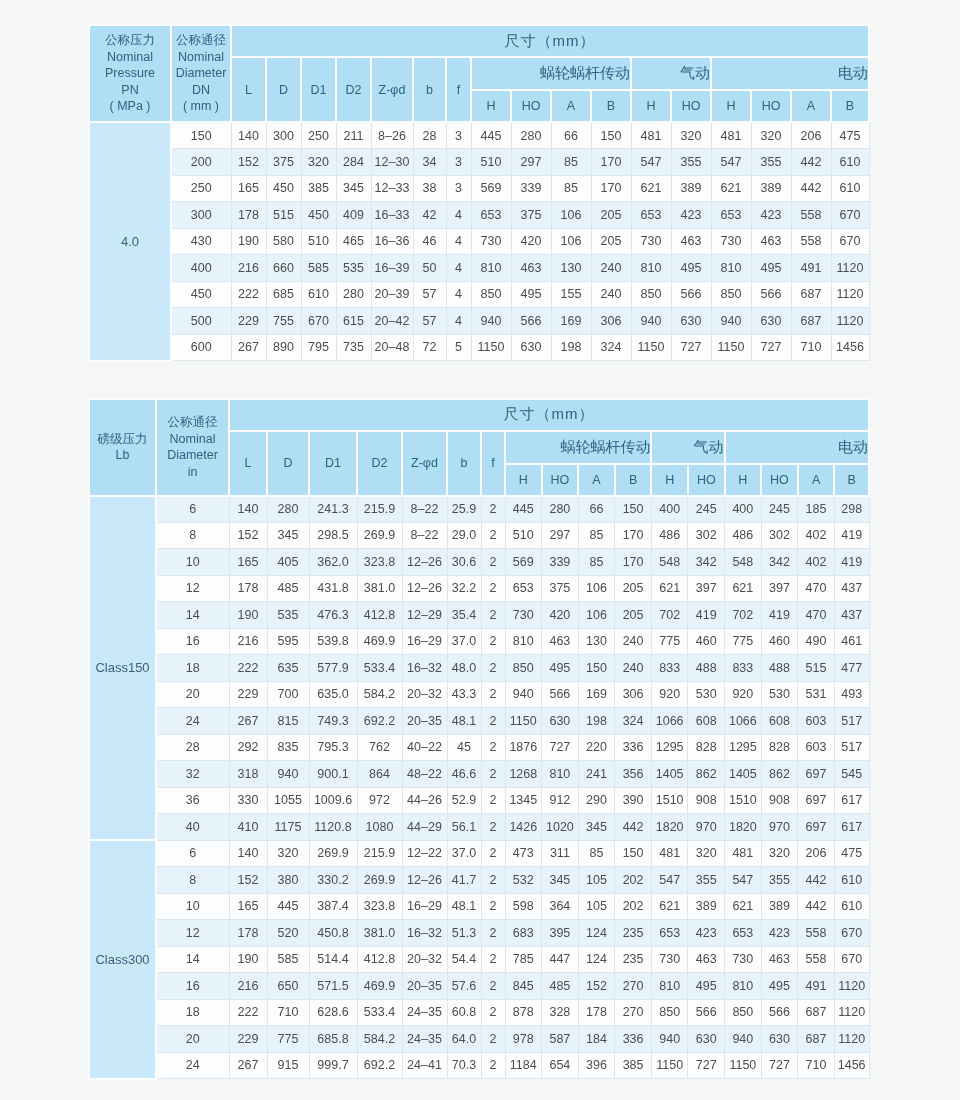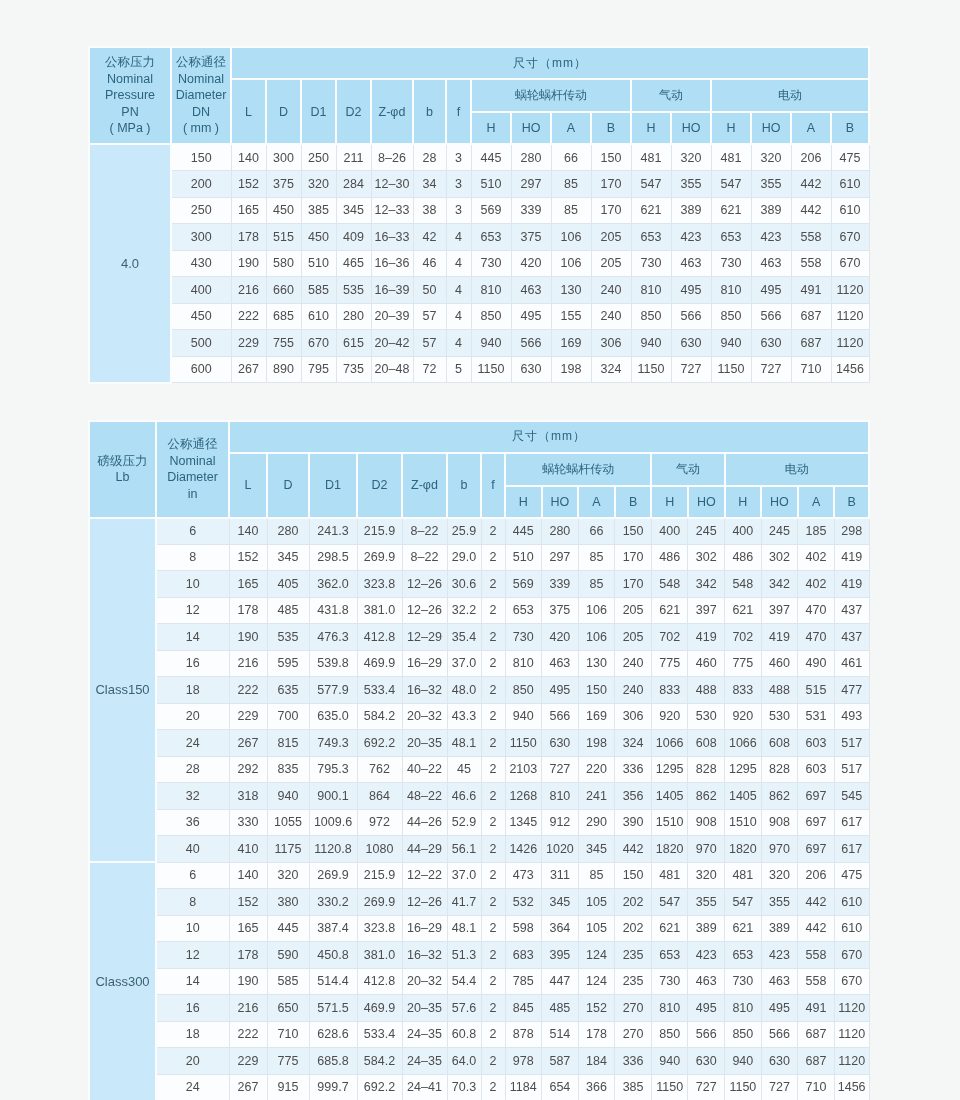--- a/index.html
+++ b/index.html
@@ -3,36 +3,36 @@
 <meta charset="utf-8">
 <style>
   * { box-sizing: border-box; }
   html, body { margin: 0; padding: 0; }
   body {
     width: 960px; height: 1100px;
     background: #f5f6f6;
     font-family: "Liberation Sans", sans-serif;
     position: relative;
   }
-  .sheet { position: absolute; left: 88px; top: 46px; }
+  .sheet { position: absolute; left: 88px; top: 24px; }
   table { border-collapse: collapse; table-layout: fixed; width: 782px; }
   .spec-table { margin: 0; }
   .table-gap { height: 36px; }
   th, td { text-align: center; vertical-align: middle; padding: 0; overflow: hidden; }
   thead th {
     background: #afdef5;
     border: 2px solid #fbfcfd;
     color: #2c637e;
     font-weight: 400;
-    font-size: 12px;
+    font-size: 15px;
   }
   th.colhead { white-space: pre-line; font-size: 12.5px; line-height: 1.32; }
   th.sizehead { height: 32px; letter-spacing: 1px; }
   th.dimhead { font-size: 12.5px; }
-  th.grouphead { height: 33px; }
+  th.grouphead { height: 33px; text-align: right; }
   th.subhead { height: 32px; font-size: 12.5px; }
   tbody td {
     border: 1px solid #dce6ec;
     color: #4d4d4d;
     font-size: 12.5px;
     height: 26.5px;
   }
   td.seccell {
     background: #c9e9fa !important;
     border: 2px solid #fbfcfd;
@@ -533,21 +533,21 @@
         </tr>
         <tr class="rw">
           <td class="dncell">28</td>
           <td class="datacell">292</td>
           <td class="datacell">835</td>
           <td class="datacell">795.3</td>
           <td class="datacell">762</td>
           <td class="datacell">40–22</td>
           <td class="datacell">45</td>
           <td class="datacell">2</td>
-          <td class="datacell">2103</td>
+          <td class="datacell">1876</td>
           <td class="datacell">727</td>
           <td class="datacell">220</td>
           <td class="datacell">336</td>
           <td class="datacell">1295</td>
           <td class="datacell">828</td>
           <td class="datacell">1295</td>
           <td class="datacell">828</td>
           <td class="datacell">603</td>
           <td class="datacell">517</td>
         </tr>
@@ -668,21 +668,21 @@
           <td class="datacell">621</td>
           <td class="datacell">389</td>
           <td class="datacell">621</td>
           <td class="datacell">389</td>
           <td class="datacell">442</td>
           <td class="datacell">610</td>
         </tr>
         <tr class="rb">
           <td class="dncell">12</td>
           <td class="datacell">178</td>
-          <td class="datacell">590</td>
+          <td class="datacell">520</td>
           <td class="datacell">450.8</td>
           <td class="datacell">381.0</td>
           <td class="datacell">16–32</td>
           <td class="datacell">51.3</td>
           <td class="datacell">2</td>
           <td class="datacell">683</td>
           <td class="datacell">395</td>
           <td class="datacell">124</td>
           <td class="datacell">235</td>
           <td class="datacell">653</td>
@@ -735,21 +735,21 @@
         <tr class="rw">
           <td class="dncell">18</td>
           <td class="datacell">222</td>
           <td class="datacell">710</td>
           <td class="datacell">628.6</td>
           <td class="datacell">533.4</td>
           <td class="datacell">24–35</td>
           <td class="datacell">60.8</td>
           <td class="datacell">2</td>
           <td class="datacell">878</td>
-          <td class="datacell">514</td>
+          <td class="datacell">328</td>
           <td class="datacell">178</td>
           <td class="datacell">270</td>
           <td class="datacell">850</td>
           <td class="datacell">566</td>
           <td class="datacell">850</td>
           <td class="datacell">566</td>
           <td class="datacell">687</td>
           <td class="datacell">1120</td>
         </tr>
         <tr class="rb">
@@ -776,21 +776,21 @@
           <td class="dncell">24</td>
           <td class="datacell">267</td>
           <td class="datacell">915</td>
           <td class="datacell">999.7</td>
           <td class="datacell">692.2</td>
           <td class="datacell">24–41</td>
           <td class="datacell">70.3</td>
           <td class="datacell">2</td>
           <td class="datacell">1184</td>
           <td class="datacell">654</td>
-          <td class="datacell">366</td>
+          <td class="datacell">396</td>
           <td class="datacell">385</td>
           <td class="datacell">1150</td>
           <td class="datacell">727</td>
           <td class="datacell">1150</td>
           <td class="datacell">727</td>
           <td class="datacell">710</td>
           <td class="datacell">1456</td>
         </tr>
       </tbody>
     </table>

